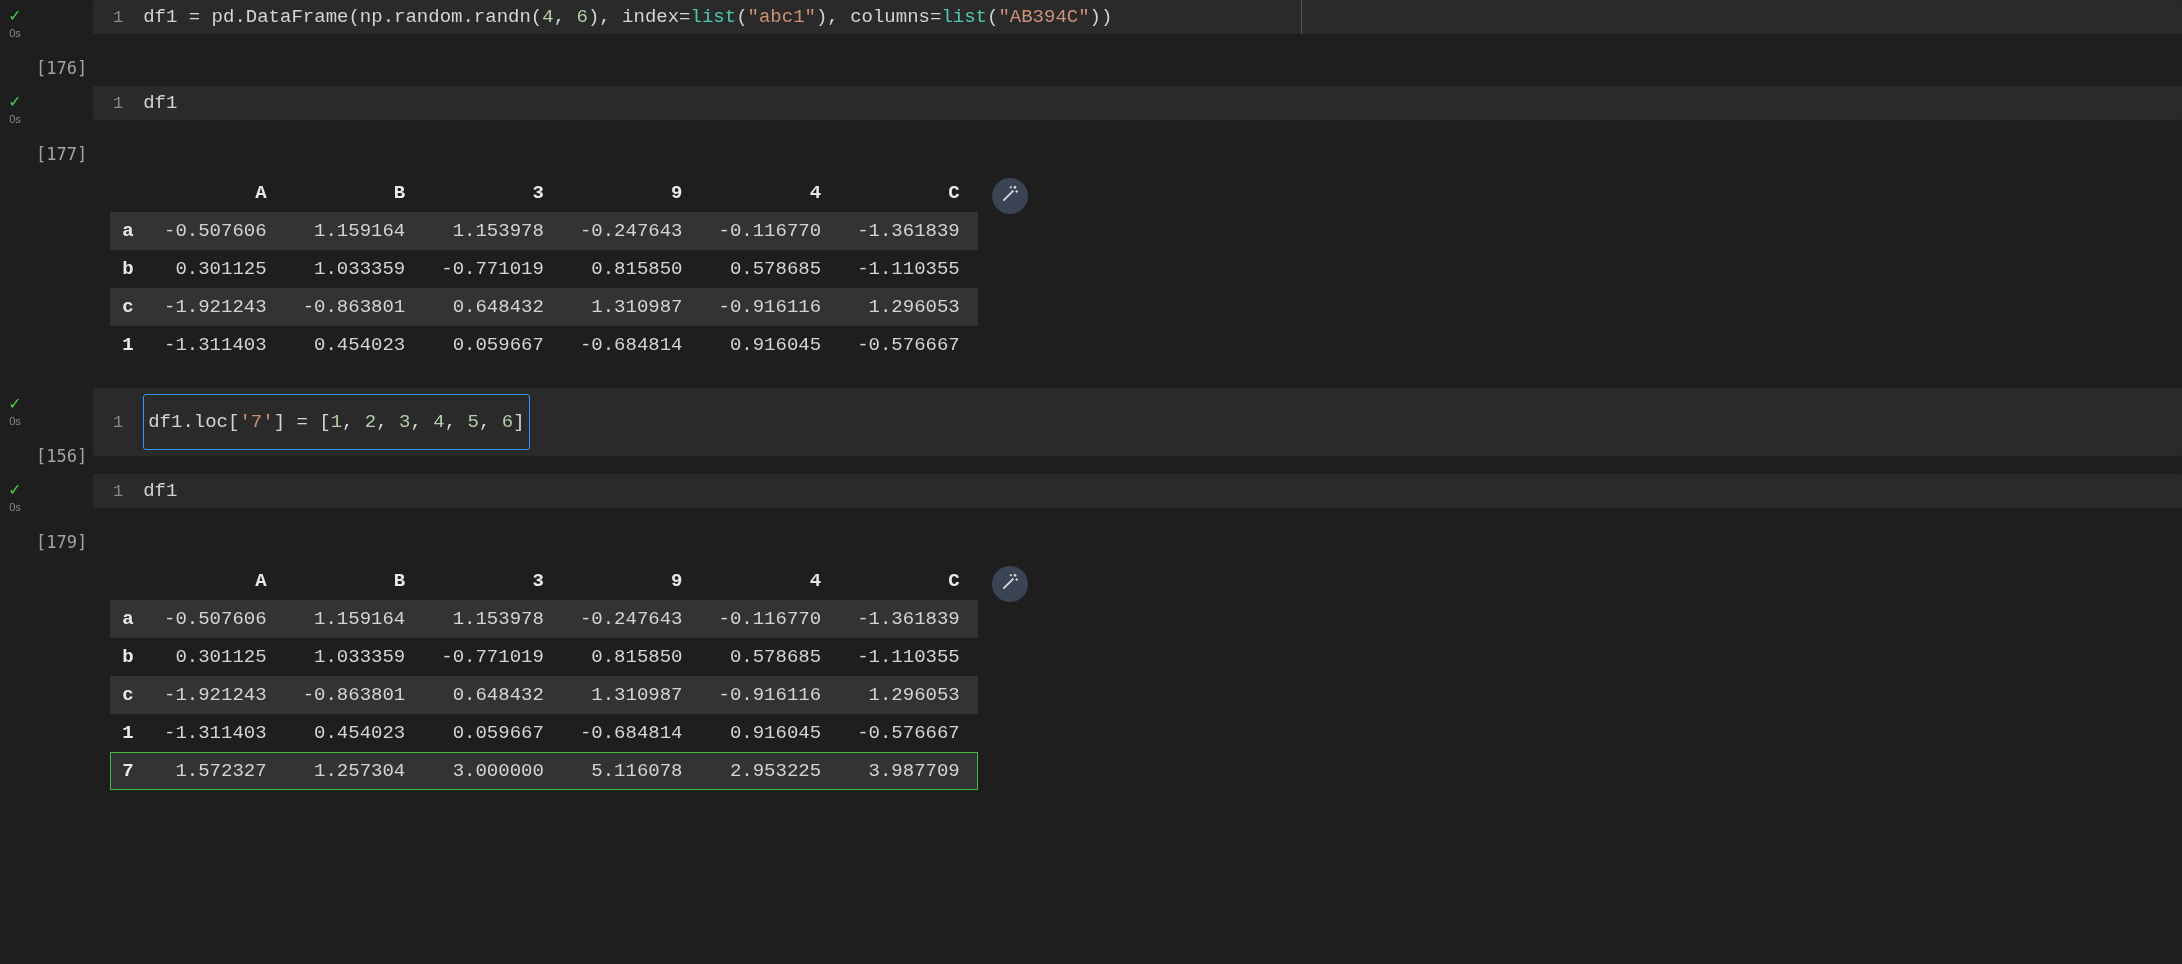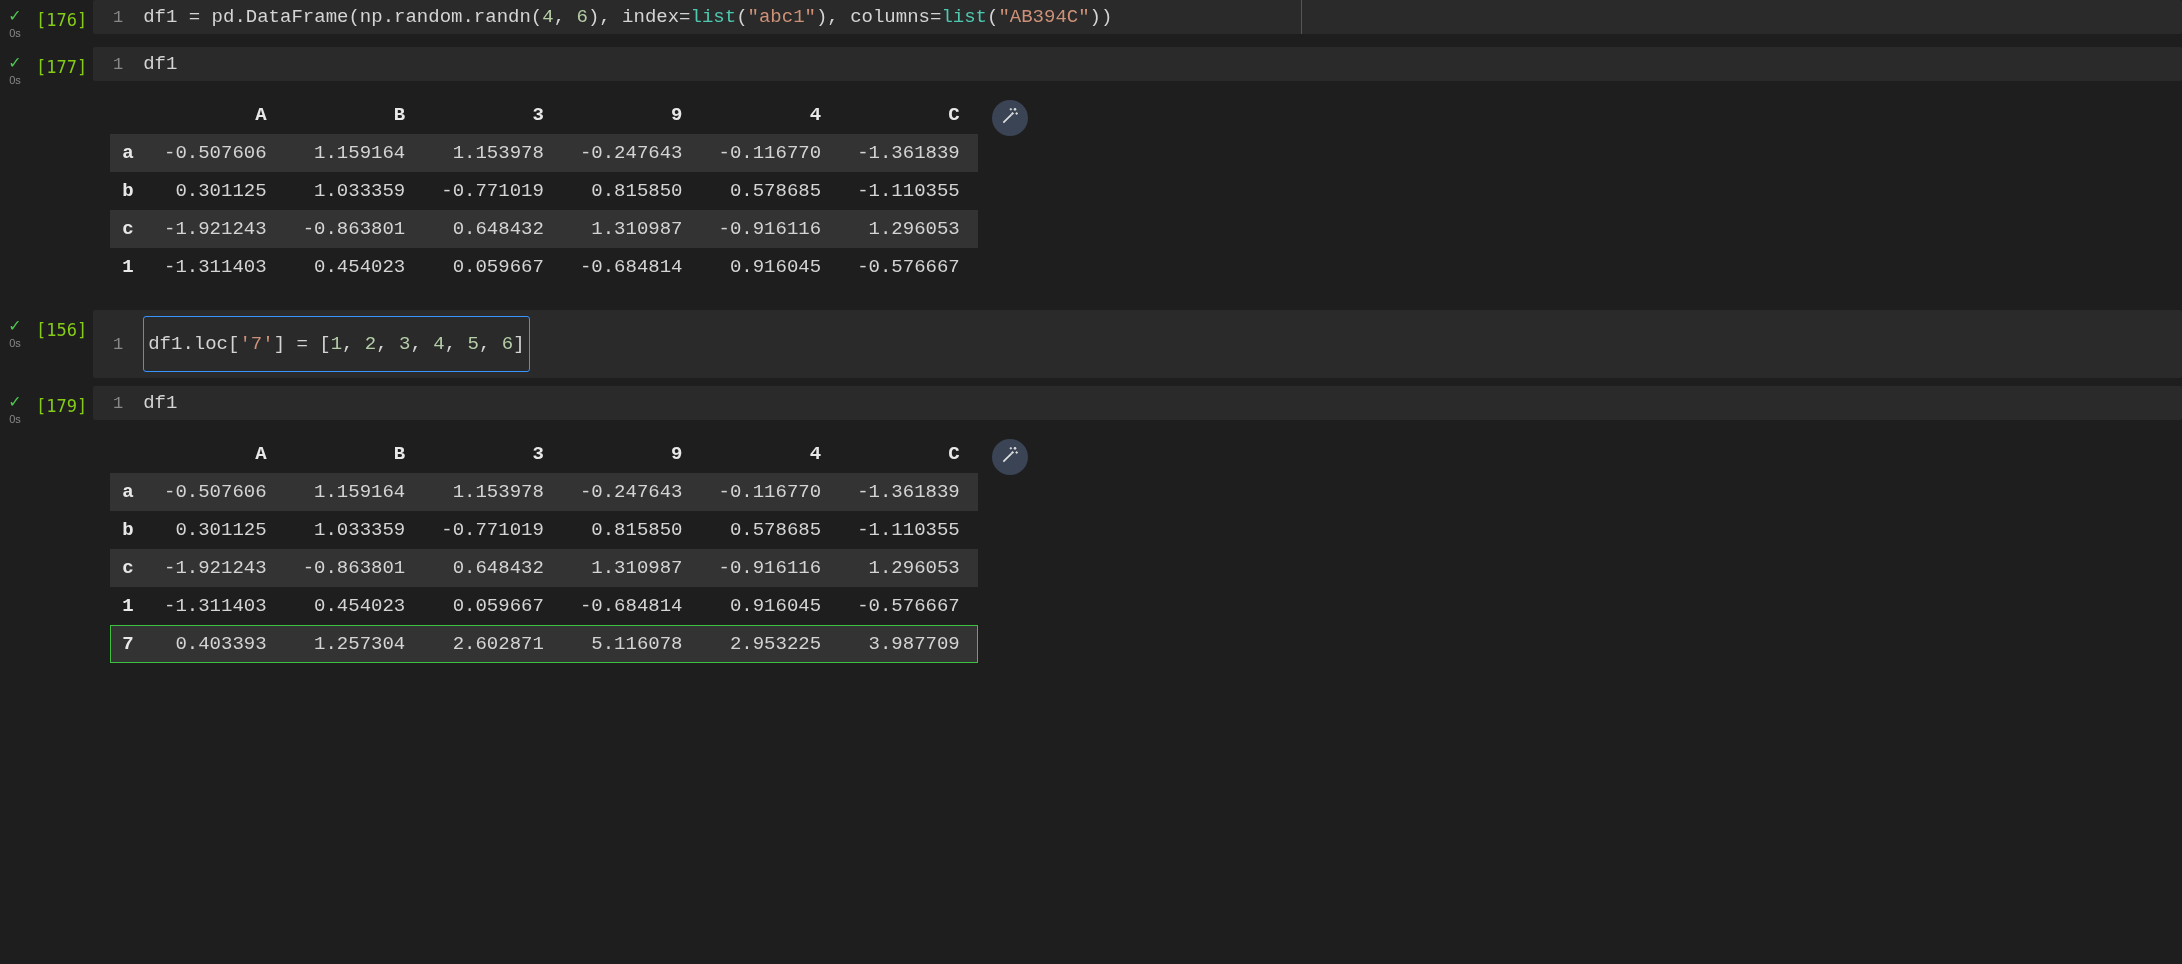--- a/index.html
+++ b/index.html
@@ -29,26 +29,27 @@
     color: #4ec94e;
     font-size: 16px;
     line-height: 1;
   }
   .gutter .time {
     color: #888;
     font-size: 11px;
     margin-top: 3px;
   }
   .exec-count {
-    color: #84cc16;
+    color: #a3a3a3;
     font-size: 17px;
     padding: 10px 6px 0 6px;
     min-width: 56px;
     text-align: left;
     font-family: Consolas, monospace;
+    margin-top: 48px;
   }
   .code-area {
     flex: 1;
     background: #2a2a2a;
     border-radius: 2px;
     display: flex;
     align-items: center;
     padding: 6px 10px;
     font-family: Consolas, 'Courier New', monospace;
     position: relative;
@@ -298,23 +299,23 @@
                 <th>1</th>
                 <td>-1.311403</td>
                 <td>0.454023</td>
                 <td>0.059667</td>
                 <td>-0.684814</td>
                 <td>0.916045</td>
                 <td>-0.576667</td>
               </tr>
               <tr class="table-row hl-green">
                 <th>7</th>
-                <td>0.403393</td>
+                <td>1.572327</td>
                 <td>1.257304</td>
-                <td>2.602871</td>
+                <td>3.000000</td>
                 <td>5.116078</td>
                 <td>2.953225</td>
                 <td>3.987709</td>
               </tr>
             </tbody>
           </table>
     <div class="wand-btn" title="Suggest charts">
       <span><svg viewBox="0 0 24 24">
                 <path d="M4 20 L14 10" stroke="#e0e0e0" stroke-width="2" fill="none"></path>
                 <path d="M14 10 L16 8" stroke="#e0e0e0" stroke-width="2.5" fill="none"></path>

